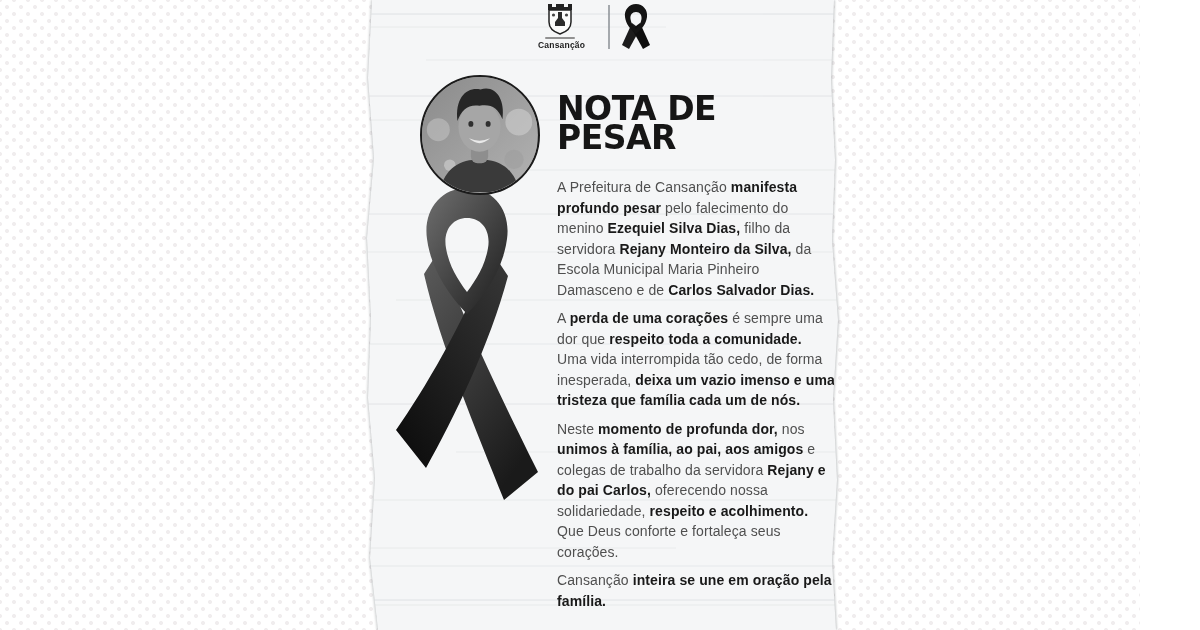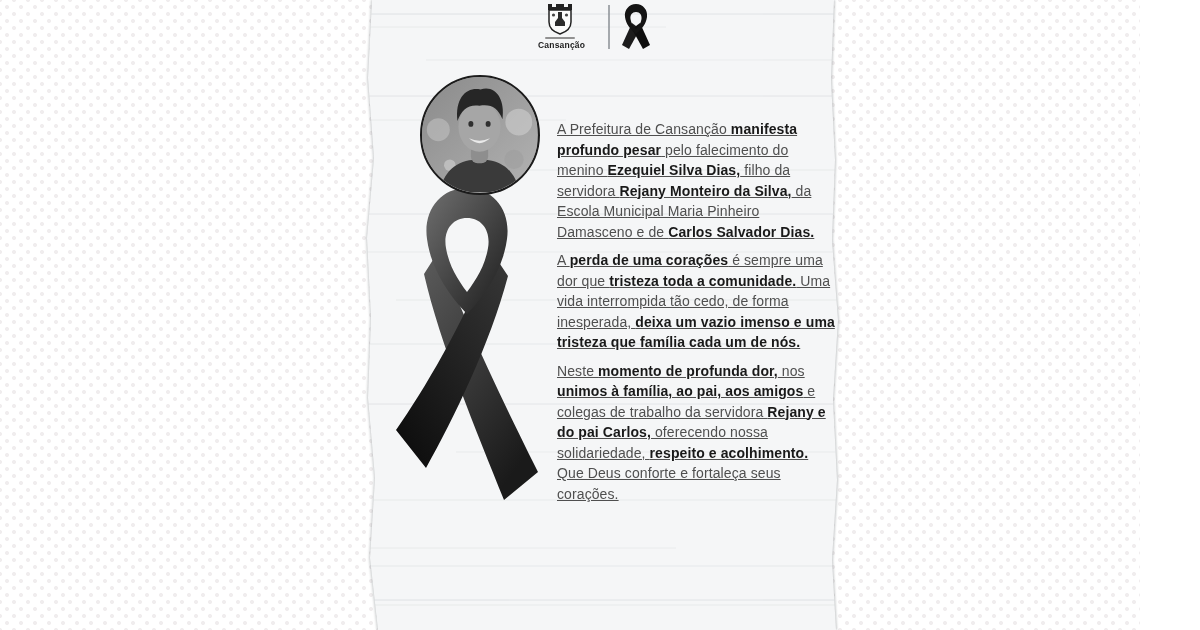--- a/index.html
+++ b/index.html
@@ -45,21 +45,20 @@
   .content{position:absolute;left:191px;top:94px;width:278px;}
   .title{
     margin:0;width:210px;
     font-family:"DejaVu Sans",sans-serif;font-weight:bold;
     font-size:33px;line-height:29px;letter-spacing:-.5px;color:#161616;
   }
   .paras{margin-top:25px;}
   .para{
     font-size:14px;line-height:20.5px;color:#4f4f4f;margin:0 0 8px 0;
     letter-spacing:.1px;
-    text-decoration:underline;
   }
   .para .b{font-weight:bold;color:#191919;}
 </style>
 </head>
 <body>
 
 <div class="stage">
   <div class="paper-wrap">
     <div class="paper">
 
@@ -144,22 +143,24 @@
           <rect x="51" y="70" width="18" height="20" rx="7" fill="#8e8e8e"></rect>
           <ellipse cx="60" cy="52" rx="22" ry="26" fill="#a6a6a6"></ellipse>
           <path d="M37,46 C34,20 48,10 61,13 C76,8 87,22 84,44 C79,32 72,28 60,30 C49,28 41,34 37,46 Z" fill="#262626"></path>
           <ellipse cx="51" cy="49" rx="2.6" ry="3" fill="#2f2f2f"></ellipse>
           <ellipse cx="69" cy="49" rx="2.6" ry="3" fill="#2f2f2f"></ellipse>
           <path d="M49,64 Q60,74 71,64 Q60,69 49,64 Z" fill="#e9e9e9"></path>
         </svg>
       </div>
 
       <div class="content">
+        <h1 class="title">NOTA DE PESAR</h1>
         <div class="paras">
             <div class="para"><span>A Prefeitura de Cansanção </span><span class="b">manifesta profundo pesar</span><span> pelo falecimento do menino </span><span class="b">Ezequiel Silva Dias,</span><span> filho da servidora </span><span class="b">Rejany Monteiro da Silva,</span><span> da Escola Municipal Maria Pinheiro Damasceno e de </span><span class="b">Carlos Salvador Dias.</span></div>
-            <div class="para"><span>A </span><span class="b">perda de uma corações</span><span> é sempre uma dor que </span><span class="b">tristeza toda a comunidade.</span><span> Uma vida interrompida tão cedo, de forma inesperada, </span><span class="b">deixa um vazio imenso e uma tristeza que família cada um de nós.</span></div>
+            <div class="para"><span>A </span><span class="b">perda de uma corações</span><span> é sempre uma dor que </span><span class="b">respeito toda a comunidade.</span><span> Uma vida interrompida tão cedo, de forma inesperada, </span><span class="b">deixa um vazio imenso e uma tristeza que família cada um de nós.</span></div>
             <div class="para"><span>Neste </span><span class="b">momento de profunda dor,</span><span> nos </span><span class="b">unimos à família, ao pai, aos amigos</span><span> e colegas de trabalho da servidora </span><span class="b">Rejany e do pai Carlos,</span><span> oferecendo nossa solidariedade, </span><span class="b">respeito e acolhimento.</span><span> Que Deus conforte e fortaleça seus corações.</span></div>
+            <div class="para"><span>Cansanção </span><span class="b">inteira se une em oração pela família.</span></div>
           </div>
       </div>
 
     </div>
   </div>
 </div>
 
 </body></html>

